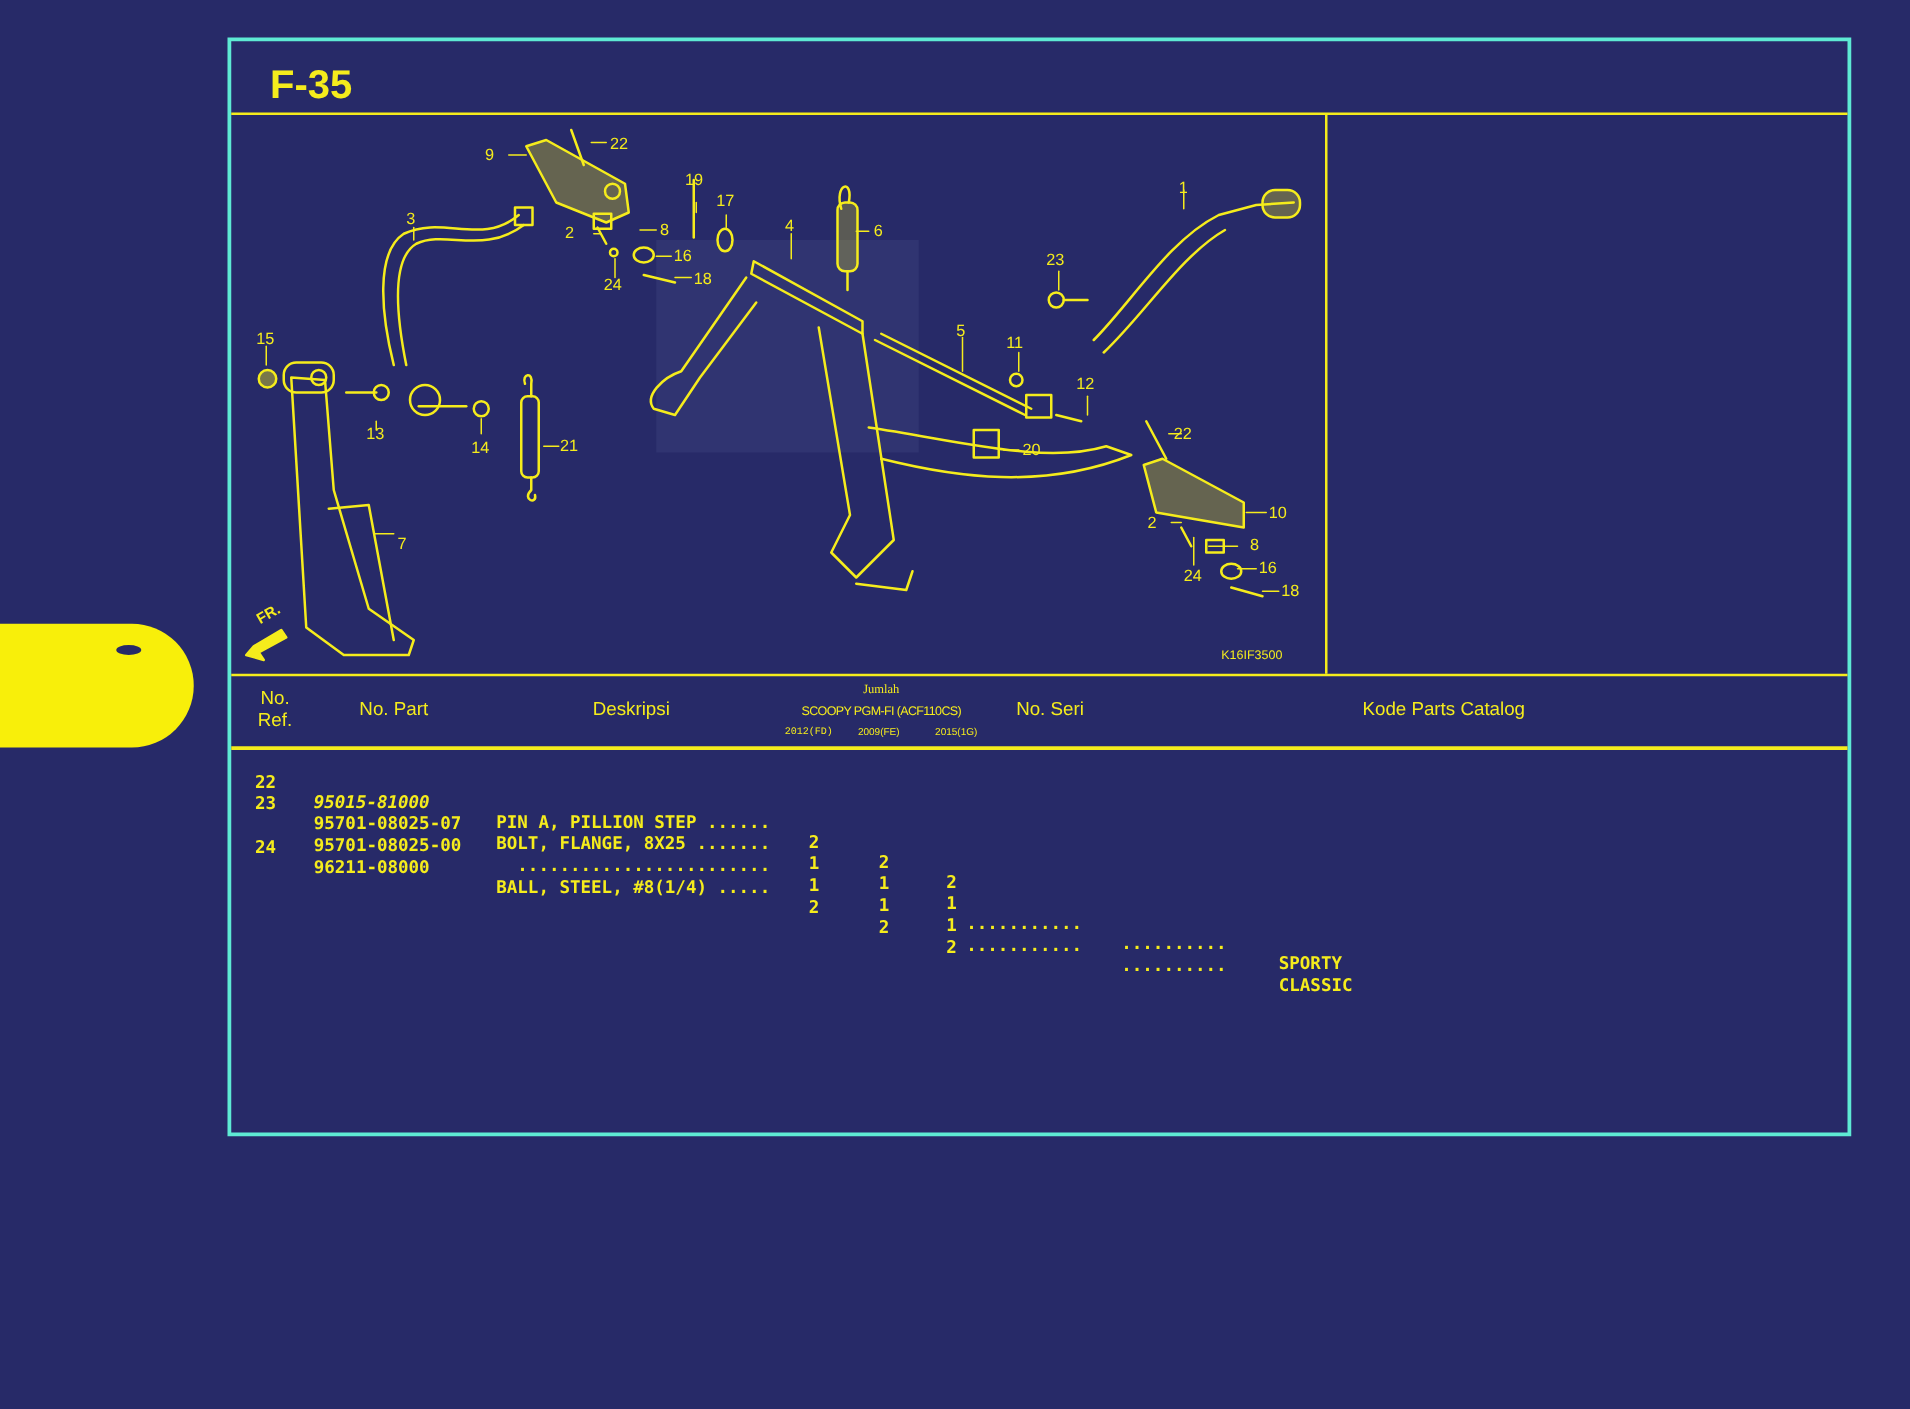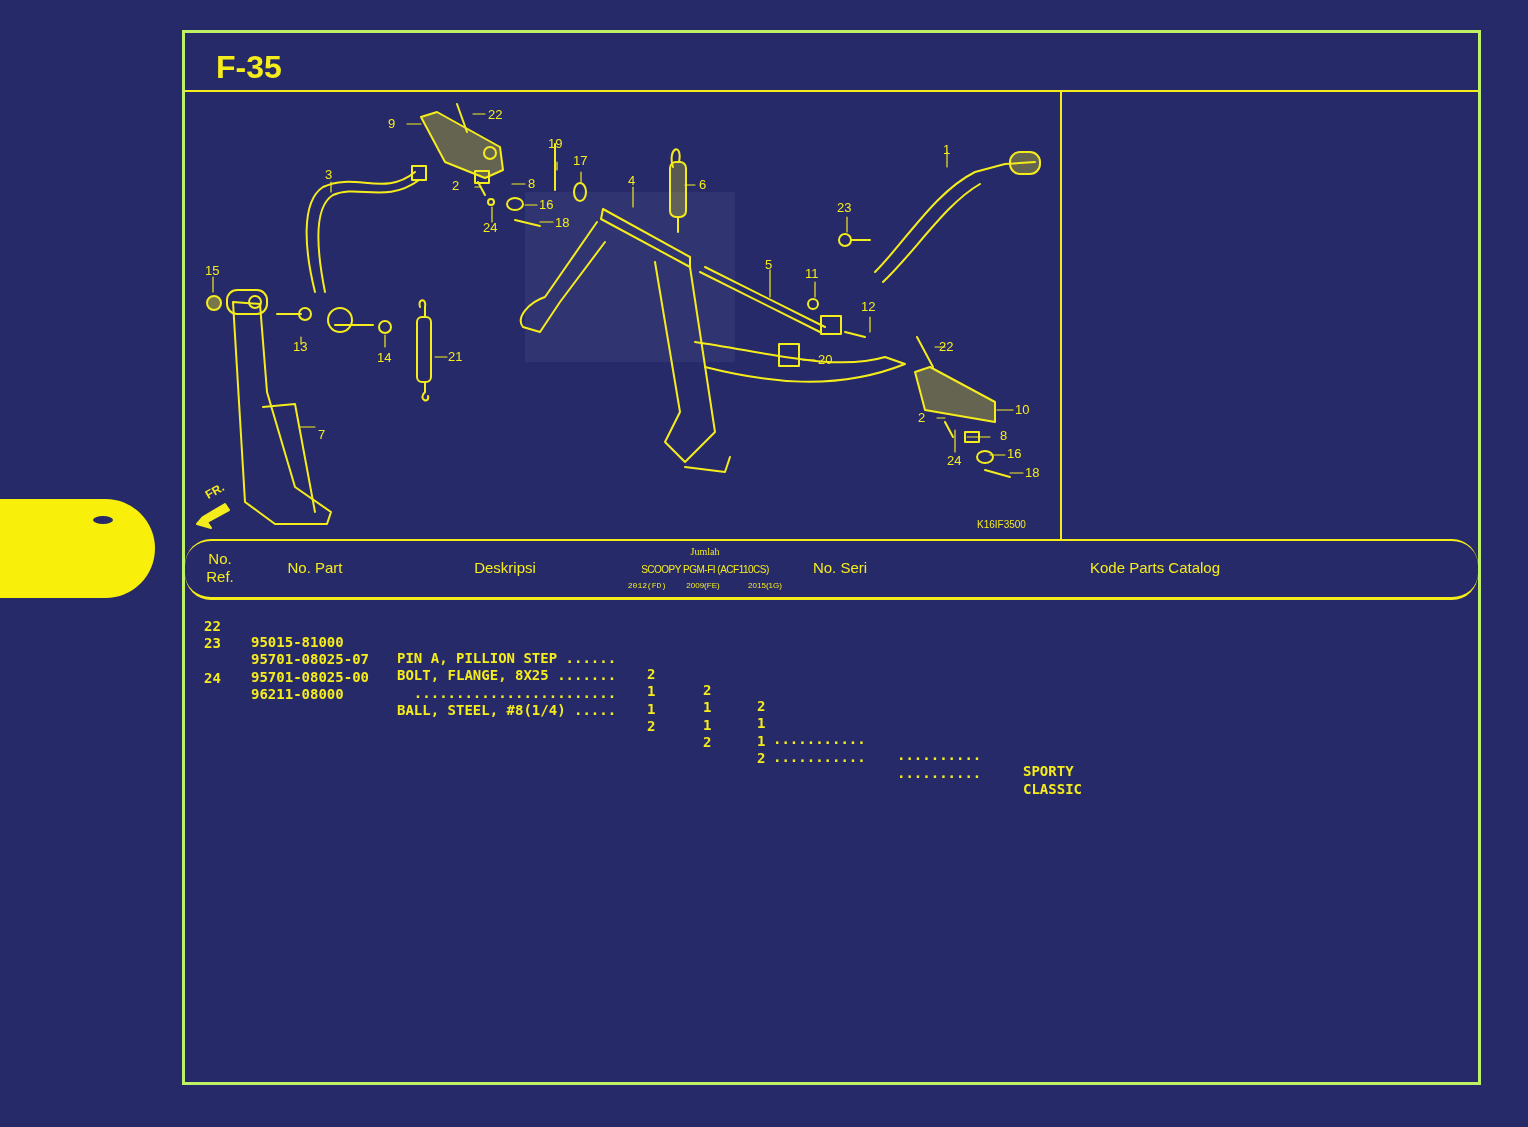--- a/index.html
+++ b/index.html
@@ -1,27 +1,27 @@
 <!DOCTYPE html>
 <html><head>
 <meta charset="utf-8">
 <style>
   html,body{margin:0;padding:0;}
   body{width:1528px;height:1127px;background:#272a68;position:relative;overflow:hidden;font-family:"Liberation Sans",sans-serif;color:#f5ec1c;}
   .tab{position:absolute;left:0;top:499px;width:155px;height:99px;background:#f8ef0a;border-radius:0 50px 50px 0;}
   .tab .notch{position:absolute;left:93px;top:17px;width:20px;height:8px;background:#272a68;border-radius:50%;}
-  .frame{position:absolute;left:182px;top:30px;width:1299px;height:1055px;border:3px solid #bef264;box-sizing:border-box;}
+  .frame{position:absolute;left:182px;top:30px;width:1299px;height:879px;border:3px solid #5eead4;box-sizing:border-box;}
   .header{position:absolute;left:0;top:0;right:0;height:57px;border-bottom:2px solid #f5ec1c;}
   .code{position:absolute;left:31px;top:16px;font-size:32px;font-weight:bold;}
   .title{position:absolute;left:0;right:0;top:13px;text-align:center;font-size:33px;font-weight:bold;padding-left:0;}
   .title span{position:relative;left:-2px;}
   .diagram{position:absolute;left:0;top:59px;width:875px;height:447px;border-right:2px solid #f5ec1c;}
   .diagram svg{position:absolute;left:0;top:0;}
   .rightpane{position:absolute;left:877px;top:59px;right:0;height:447px;}
-  .thead{position:absolute;left:0;right:0;top:506px;height:56px;border-top:2px solid #f5ec1c;border-bottom:3px solid #f5ec1c;border-radius:26px;}
+  .thead{position:absolute;left:0;right:0;top:506px;height:56px;border-top:2px solid #f5ec1c;border-bottom:3px solid #f5ec1c;}
   .th{position:absolute;font-size:15px;text-align:center;}
   .rows{position:absolute;left:0;right:0;top:566px;font-family:"DejaVu Sans Mono",monospace;font-weight:bold;font-size:14px;}
   .row{position:absolute;left:0;height:17px;white-space:pre;}
   .cell{position:absolute;white-space:pre;}
   .lbl{font-family:"Liberation Sans",sans-serif;font-size:13px;font-weight:normal;fill:#f5ec1c;}
 </style>
 </head>
 <body>
 
 <div class="tab">
@@ -183,21 +183,21 @@
     <div class="th" style="left:438px;top:40px;width:48px;font-size:8px;font-family:Liberation Mono, monospace;">2012(FD)</div>
     <div class="th" style="left:494px;top:40px;width:48px;font-size:8px;">2009(FE)</div>
     <div class="th" style="left:556px;top:40px;width:48px;font-size:8px;">2015(1G)</div>
     <div class="th" style="left:610px;top:18px;width:90px;">No. Seri</div>
     <div class="th" style="left:880px;top:18px;width:180px;">Kode Parts Catalog</div>
   </div>
 
   <div class="rows">
     <div class="row" style="top:3px;">
       <span class="cell" style="left:19px;">22</span>
-      <span class="cell" style="left:66px;">95015-81000</span>
+      <span class="cell" style="left:66px;font-style:italic;">95015-81000</span>
       <span class="cell" style="left:212px;">PIN A, PILLION STEP ......</span>
       <span class="cell" style="left:462px;">2</span>
       <span class="cell" style="left:518px;">2</span>
       <span class="cell" style="left:572px;">2</span>
     </div>
     <div class="row" style="top:20px;">
       <span class="cell" style="left:19px;">23</span>
       <span class="cell" style="left:66px;">95701-08025-07</span>
       <span class="cell" style="left:212px;">BOLT, FLANGE, 8X25 .......</span>
       <span class="cell" style="left:462px;">1</span>

